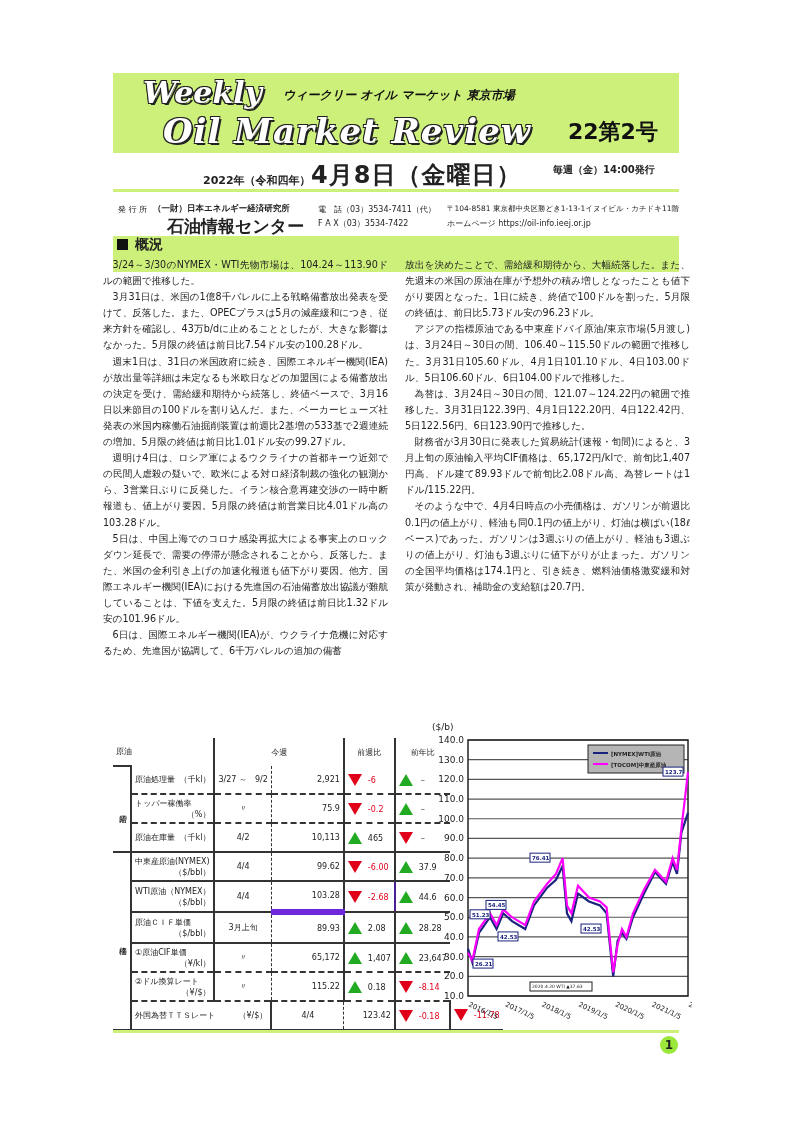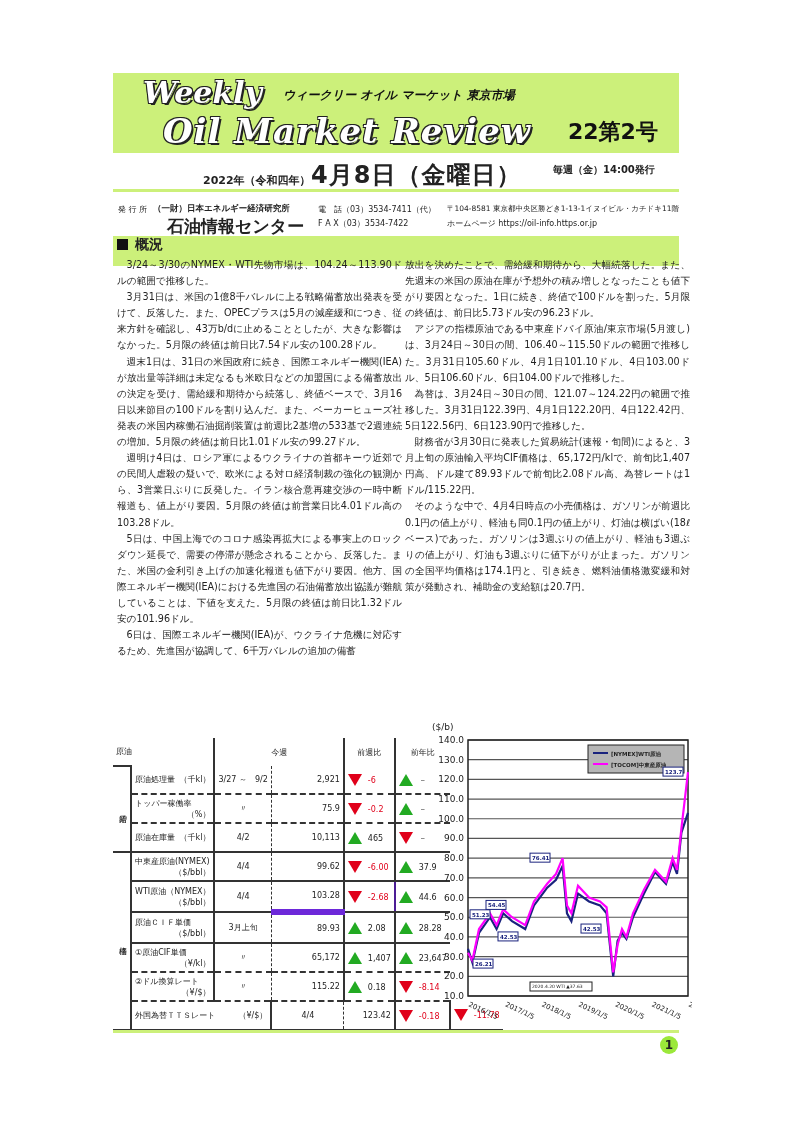--- a/index.html
+++ b/index.html
@@ -9,21 +9,21 @@
   .kana{position:absolute;left:170px;top:14px;font-size:12px;font-style:italic;font-weight:bold;color:#111;}
   .omr{position:absolute;left:50px;top:38px;font-family:"DejaVu Serif",serif;font-style:italic;font-weight:bold;font-size:34px;color:#fff;letter-spacing:1px;text-shadow:2px 2px 0 #222,-1px -1px 0 #222,1px -1px 0 #222,-1px 1px 0 #222;}
   .issue{position:absolute;left:455px;top:44px;font-size:22px;font-weight:bold;color:#111;}
   .dateline{position:absolute;left:113px;top:155px;width:566px;height:34px;border-bottom:3px solid #ccf07a;}
   .year{position:absolute;left:90px;top:18px;font-size:11px;font-weight:bold;}
   .bigdate{position:absolute;left:198px;top:4px;font-size:24px;font-weight:bold;letter-spacing:1px;}
   .weekly-pub{position:absolute;left:440px;top:8px;font-size:10px;font-weight:bold;}
   .pubinfo{position:absolute;left:113px;top:199px;width:566px;height:36px;font-size:8px;}
   .pubinfo span{position:absolute;white-space:nowrap;}
   .center-name{font-size:17px;font-weight:bold;}
-  .section-bar{position:absolute;left:113px;top:236px;width:566px;height:30px;background:#ccf07a;}
+  .section-bar{position:absolute;left:113px;top:236px;width:566px;height:36px;background:#ccf07a;}
   .section-bar .sq{position:absolute;left:4px;top:3px;width:11px;height:11px;background:#111;}
   .section-bar .t{position:absolute;left:22px;top:0px;font-size:14px;font-weight:bold;}
   .col{position:absolute;top:257px;width:285px;font-size:9.6px;line-height:16.1px;text-align:justify;}
   .col p{margin:0;text-indent:1em;}
   .col p.noindent{text-indent:0;}
   table.stats{position:absolute;left:113px;top:738px;width:307px;border-collapse:collapse;font-size:8px;}
   table.stats td{height:27px;padding:0 3px;white-space:nowrap;}
   .hdr td{height:22px;}
   .tri-up{display:inline-block;width:0;height:0;border-left:7px solid transparent;border-right:7px solid transparent;border-bottom:12px solid #22aa22;vertical-align:middle;margin-right:6px;}
   .tri-dn{display:inline-block;width:0;height:0;border-left:7px solid transparent;border-right:7px solid transparent;border-top:12px solid #e0001a;vertical-align:middle;margin-right:6px;}
@@ -48,29 +48,29 @@
   <div class="weekly-pub">毎週（金）14:00発行</div>
 </div>
 
 <div class="pubinfo">
   <span style="left:5px;top:5px;">発 行 所</span>
   <span style="left:40px;top:4px;font-size:8.5px;font-weight:bold;">（一財）日本エネルギー経済研究所</span>
   <span class="center-name" style="left:54px;top:16px;">石油情報センター</span>
   <span style="left:205px;top:5px;">電　話（03）3534-7411（代）</span>
   <span style="left:205px;top:19px;">F A X（03）3534-7422</span>
   <span style="left:334px;top:5px;font-size:7.5px;">〒104-8581 東京都中央区勝どき1-13-1イヌイビル・カチドキ11階</span>
-  <span style="left:334px;top:19px;">ホームページ https://oil-info.https.or.jp</span>
+  <span style="left:334px;top:19px;">ホームページ https://oil-info.ieej.or.jp</span>
 </div>
 
 <div class="section-bar">
   <div class="sq"></div>
   <div class="t">概況</div>
 </div>
 
-<div class="col" style="left:117px;">
+<div class="col" style="left:103px;">
   <p>3/24～3/30のNYMEX・WTI先物市場は、104.24～113.90ドルの範囲で推移した。</p>
   <p>3月31日は、米国の1億8千バレルに上る戦略備蓄放出発表を受けて、反落した。また、OPECプラスは5月の減産緩和につき、従来方針を確認し、43万b/dに止めることとしたが、大きな影響はなかった。5月限の終値は前日比7.54ドル安の100.28ドル。</p>
   <p>週末1日は、31日の米国政府に続き、国際エネルギー機関(IEA)が放出量等詳細は未定なるも米欧日などの加盟国による備蓄放出の決定を受け、需給緩和期待から続落し、終値ベースで、3月16日以来節目の100ドルを割り込んだ。また、ベーカーヒューズ社発表の米国内稼働石油掘削装置は前週比2基増の533基で2週連続の増加。5月限の終値は前日比1.01ドル安の99.27ドル。</p>
   <p>週明け4日は、ロシア軍によるウクライナの首都キーウ近郊での民間人虐殺の疑いで、欧米による対ロ経済制裁の強化の観測から、3営業日ぶりに反発した。イラン核合意再建交渉の一時中断報道も、値上がり要因。5月限の終値は前営業日比4.01ドル高の103.28ドル。</p>
   <p>5日は、中国上海でのコロナ感染再拡大による事実上のロックダウン延長で、需要の停滞が懸念されることから、反落した。また、米国の金利引き上げの加速化報道も値下がり要因。他方、国際エネルギー機関(IEA)における先進国の石油備蓄放出協議が難航していることは、下値を支えた。5月限の終値は前日比1.32ドル安の101.96ドル。</p>
   <p>6日は、国際エネルギー機関(IEA)が、ウクライナ危機に対応するため、先進国が協調して、6千万バレルの追加の備蓄</p>
 </div>
 
 <div class="col" style="left:405px;">
   <p class="noindent">放出を決めたことで、需給緩和期待から、大幅続落した。また、先週末の米国の原油在庫が予想外の積み増しとなったことも値下がり要因となった。1日に続き、終値で100ドルを割った。5月限の終値は、前日比5.73ドル安の96.23ドル。</p>

